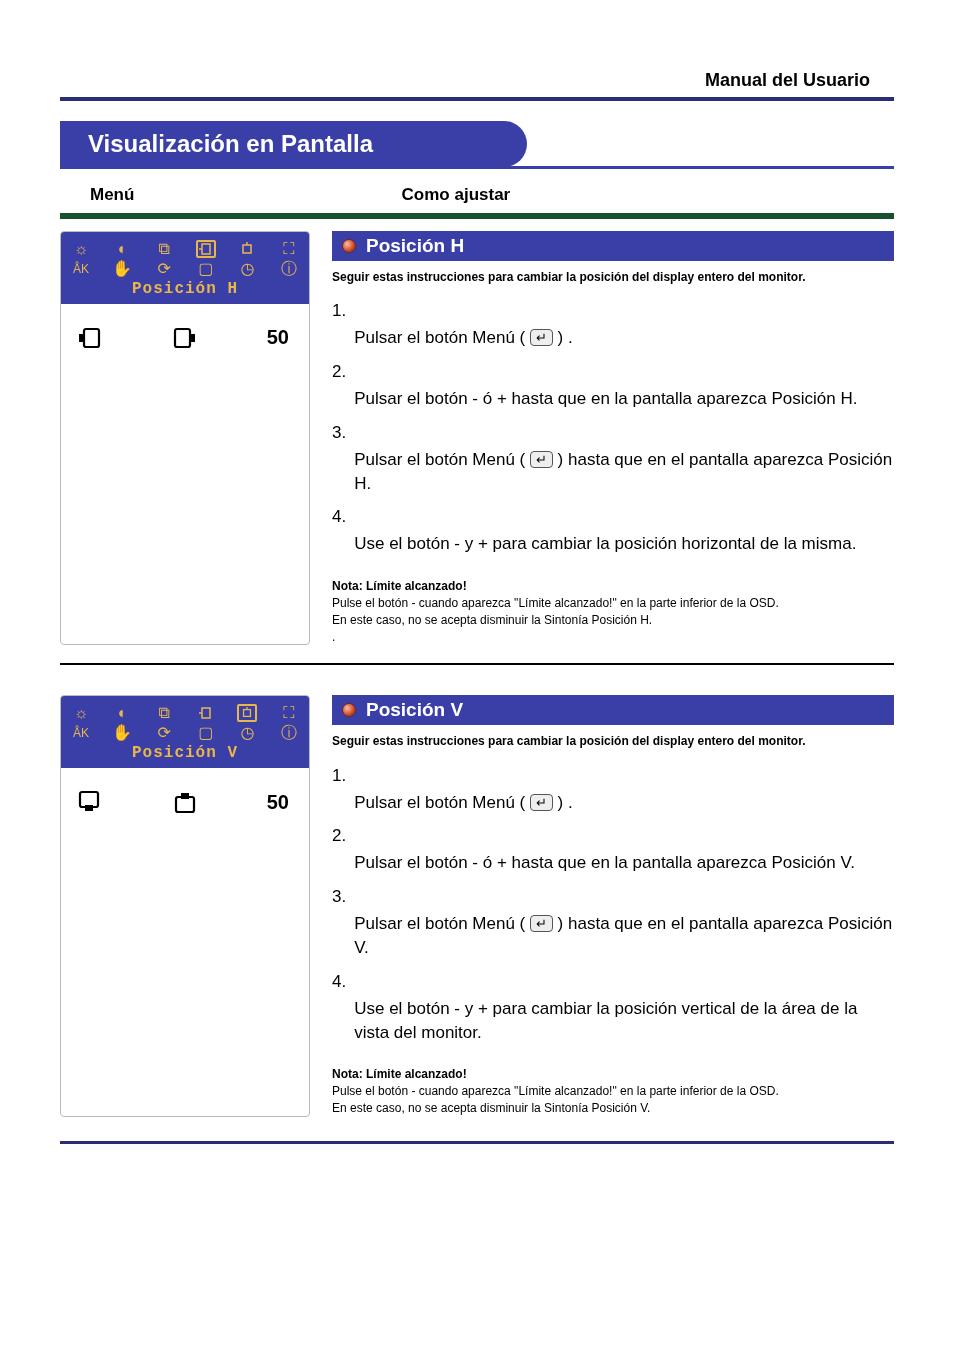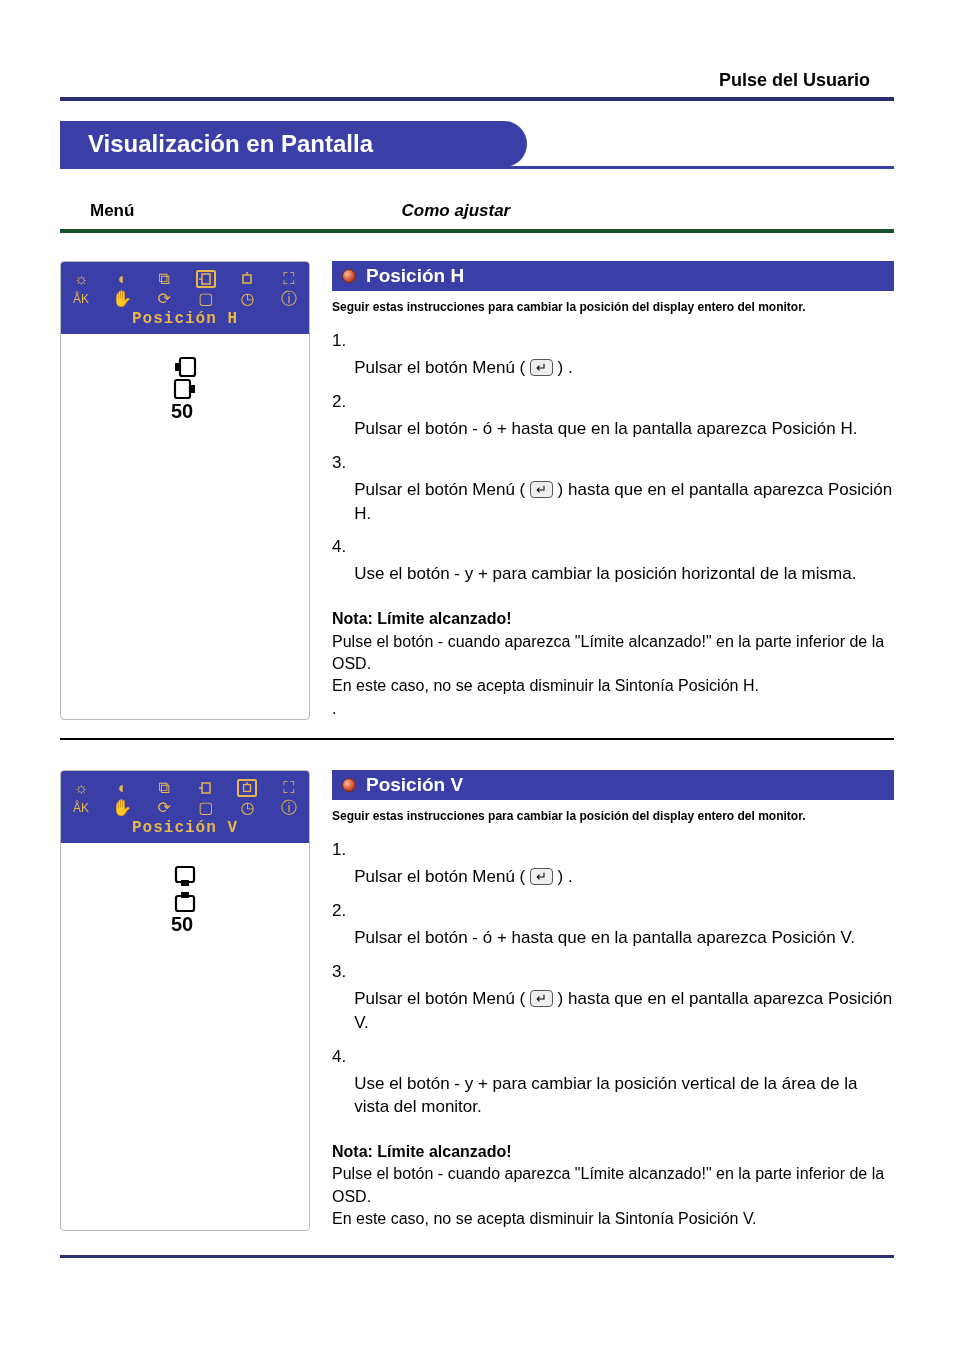--- a/index.html
+++ b/index.html
@@ -18,21 +18,21 @@
     margin-bottom: 6px;
   }
   .header-rule {
     height: 4px;
     background: #2b2e73;
     margin-bottom: 20px;
   }
   .page-title-wrap {
     position: relative;
     height: 48px;
-    margin-bottom: 20px;
+    margin-bottom: 4px;
   }
   .page-title-bg {
     position: absolute;
     left: 0; top: 0;
     width: 56%;
     height: 46px;
     background: #3a3fa8;
     border-top-right-radius: 24px;
     border-bottom-right-radius: 24px;
   }
@@ -49,25 +49,25 @@
     font-size: 24px;
     font-weight: bold;
     line-height: 46px;
     padding-left: 28px;
   }
   .col-headers {
     display: flex;
     font-weight: bold;
     font-size: 17px;
     padding: 12px 0 8px 0;
-    border-bottom: 4px solid #14532d;
-    margin-bottom: 28px;
+    border-bottom: 6px solid #14532d;
+    margin-bottom: 12px;
   }
   .col-headers .col-menu { width: 40%; padding-left: 30px; }
-  .col-headers .col-como { width: 60%; padding-left: 8px; font-style: italic; }
+  .col-headers .col-como { width: 60%; padding-left: 8px; }
   .section {
     display: flex;
     gap: 22px;
     margin-bottom: 18px;
   }
   .section + .section-sep {
     border-top: 2px solid #000;
     margin: 16px 0 30px 0;
   }
   .footer-rule {
@@ -114,21 +114,20 @@
     font-size: 16px;
     letter-spacing: 1px;
     margin-top: 2px;
   }
   .osd-body {
     background: #fff;
     padding: 22px 14px;
     display: flex;
     align-items: center;
     justify-content: space-between;
-    flex-direction: column;
   }
   .osd-body .osd-icon {
     width: 28px;
     display:flex;
     justify-content:center;
   }
   .osd-body svg { display:block; }
   .osd-value {
     font-weight: bold;
     font-size: 20px;
@@ -178,29 +177,29 @@
     border-radius:4px;
     padding:1px 5px;
     font-size:13px;
     line-height:1;
     background:#eee;
     position:relative;
     top:-1px;
   }
   .note-block {
     margin-top: 22px;
-    font-size: 16px;
+    font-size: 12px;
     line-height: 1.4;
   }
   .note-title { font-weight: bold; }
 </style>
 </head>
 <body>
 
-<div class="header-label">Pulse del Usuario</div>
+<div class="header-label">Manual del Usuario</div>
 <div class="header-rule"></div>
 
 <div class="page-title-wrap">
   <div class="page-title-bg"></div>
   <div class="page-title-line"></div>
   <div class="page-title">Visualización en Pantalla</div>
 </div>
 
 <div class="col-headers">
   <div class="col-menu">Menú</div>

